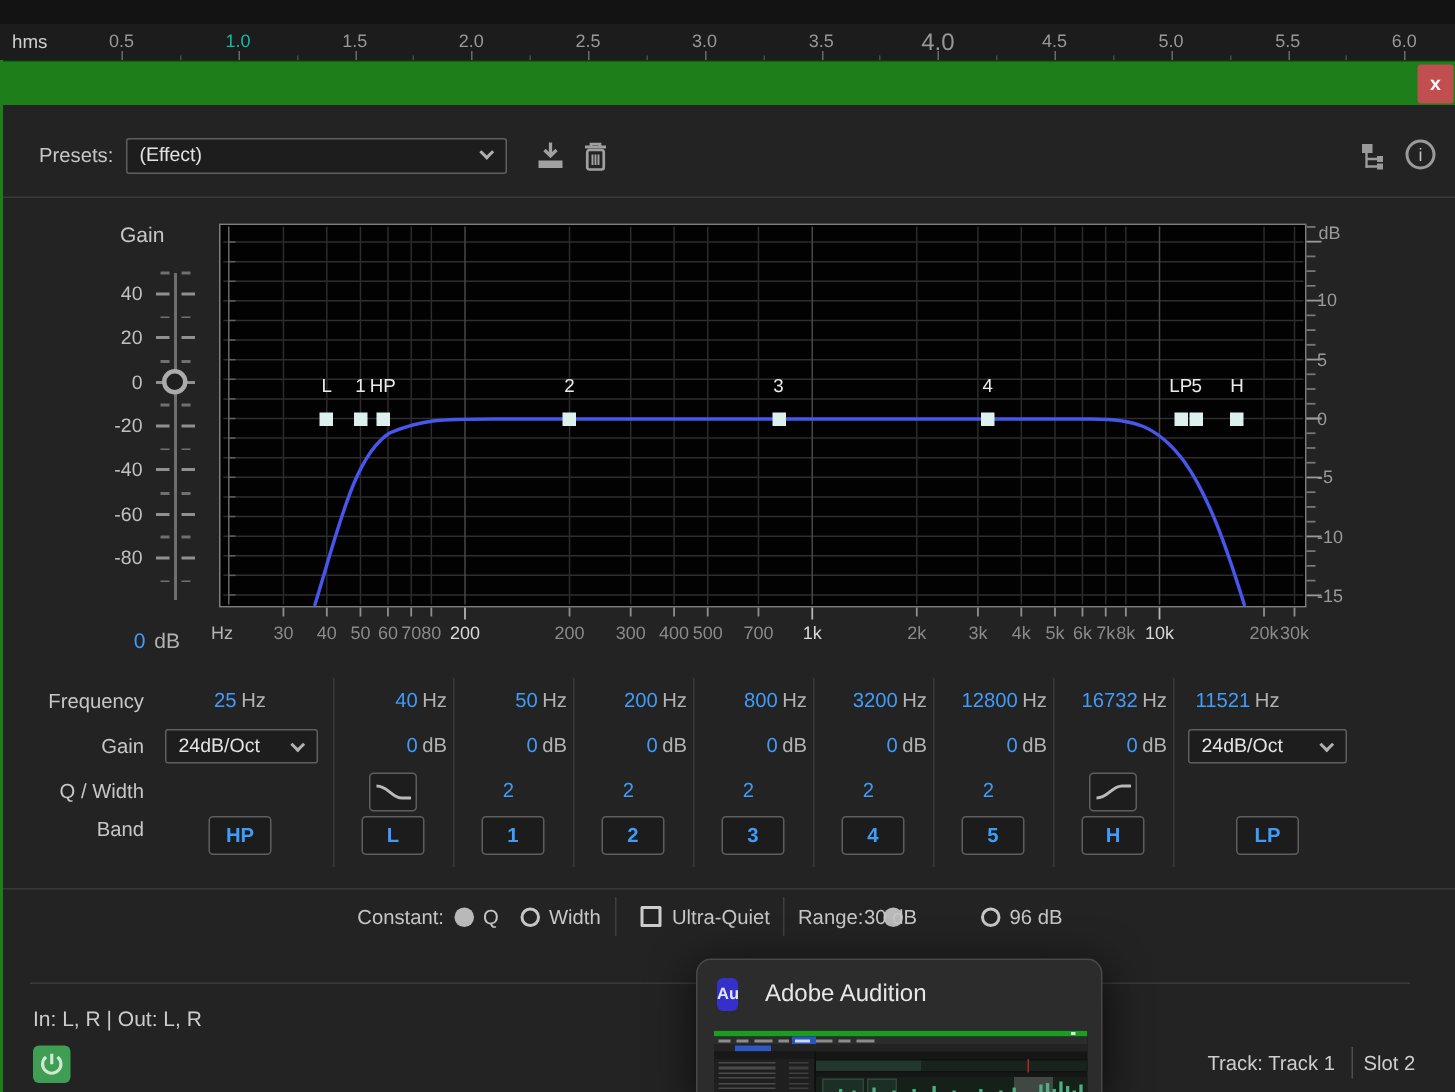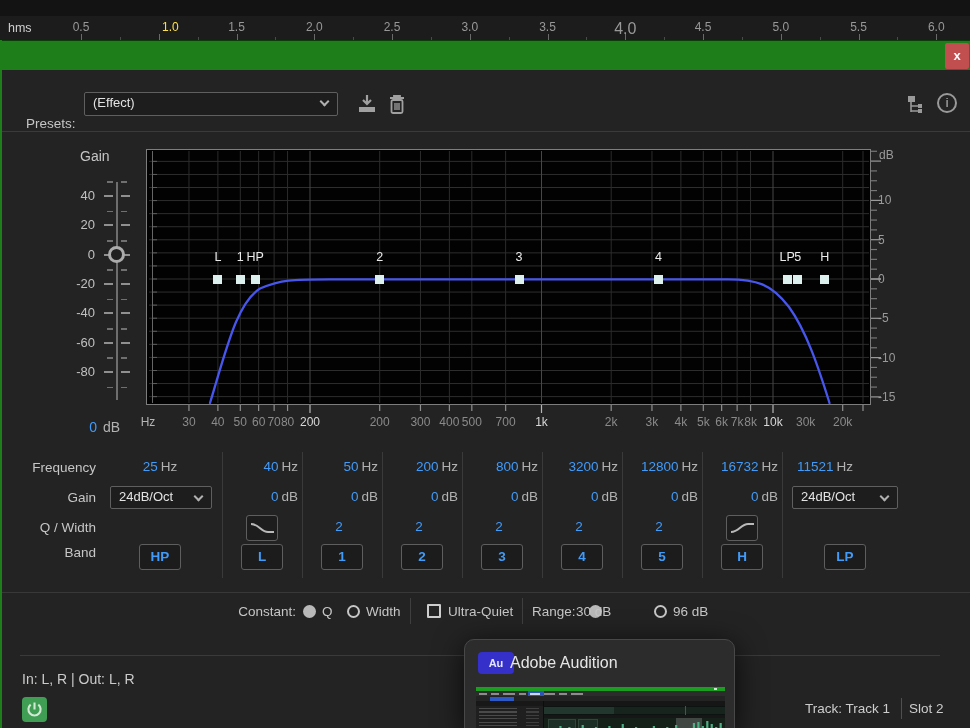--- a/index.html
+++ b/index.html
@@ -24,21 +24,21 @@
 
 <div id="screen">
 
   <div class="abs" style="left:0;top:0;width:970px;height:16px;background:#131313;"></div>
   <div class="abs" style="left:0;top:16px;width:970px;height:24px;background:#1c1c1c;">
     <span class="abs" style="left:8px;top:5px;font-size:12.5px;color:#cfcfcf;">hms</span>
     <div id="ruler-ticks">
         <span style="position: absolute; left: 61px; top: 4px; width: 40px; text-align: center; font-size: 12px; color: rgb(152, 152, 152);">0.5</span>
         <div style="position: absolute; left: 81px; top: 18px; width: 1px; height: 6px; background: rgb(106, 106, 106);"></div>
         <div style="position: absolute; left: 119.9px; top: 21px; width: 1px; height: 3px; background: rgb(74, 74, 74);"></div>
-        <span style="position: absolute; left: 138.75px; top: 4px; width: 40px; text-align: right; font-size: 12px; color: #fde047;">1.0</span>
+        <span style="position: absolute; left: 138.75px; top: 4px; width: 40px; text-align: center; font-size: 12px; color: #14b8a6;">1.0</span>
         <div style="position: absolute; left: 158.75px; top: 18px; width: 1px; height: 6px; background: rgb(106, 106, 106);"></div>
         <div style="position: absolute; left: 197.65px; top: 21px; width: 1px; height: 3px; background: rgb(74, 74, 74);"></div>
         <span style="position: absolute; left: 216.5px; top: 4px; width: 40px; text-align: center; font-size: 12px; color: rgb(152, 152, 152);">1.5</span>
         <div style="position: absolute; left: 236.5px; top: 18px; width: 1px; height: 6px; background: rgb(106, 106, 106);"></div>
         <div style="position: absolute; left: 275.4px; top: 21px; width: 1px; height: 3px; background: rgb(74, 74, 74);"></div>
         <span style="position: absolute; left: 294.25px; top: 4px; width: 40px; text-align: center; font-size: 12px; color: rgb(152, 152, 152);">2.0</span>
         <div style="position: absolute; left: 314.25px; top: 18px; width: 1px; height: 6px; background: rgb(106, 106, 106);"></div>
         <div style="position: absolute; left: 353.15px; top: 21px; width: 1px; height: 3px; background: rgb(74, 74, 74);"></div>
         <span style="position: absolute; left: 372px; top: 4px; width: 40px; text-align: center; font-size: 12px; color: rgb(152, 152, 152);">2.5</span>
         <div style="position: absolute; left: 392px; top: 18px; width: 1px; height: 6px; background: rgb(106, 106, 106);"></div>
@@ -66,21 +66,21 @@
       </div>
   </div>
 
   <div class="abs" style="left:0;top:40px;width:970px;height:30px;background:#1e7e1a;border-top:1px solid #0c3c0a;">
     <div class="abs" style="left:945px;top:2px;width:24px;height:26px;background:#c24f4f;border-radius:2px;
                 color:#fff;font-weight:bold;font-size:13px;text-align:center;line-height:25px;">x</div>
   </div>
 
   <div class="abs" style="left:0;top:40px;width:2px;height:688px;background:#1e7e1a;z-index:4;"></div>
 
-  <span class="abs lbl" style="left:26px;top:96px;margin-top:20px;">Presets:</span>
+  <span class="abs lbl" style="left:26px;top:96px;">Presets:</span>
   <div class="dd" style="left:84px;top:92px;width:254px;height:24px;">
     <span class="val">(Effect)</span>
     <span class="chev" style="top:5px;"></span>
   </div>
   <div class="abs" style="left:354px;top:92px;width:26px;height:24px;">
     <svg width="26" height="24" viewBox="0 0 26 24">
       <path d="M13 3 v8 M9 8 l4 4 4 -4" stroke="#a0a0a0" stroke-width="2.2" fill="none"></path>
       <path d="M5 15 h16 v5 h-16 z" fill="#a0a0a0"></path>
     </svg>
   </div>
@@ -251,21 +251,21 @@
       <span style="position: absolute; left: 521.5px; top: 415px; width: 40px; text-align: center; font-size: 12px; color: rgb(216, 216, 216);">1k</span>
       <span style="position: absolute; left: 591.188px; top: 415px; width: 40px; text-align: center; font-size: 12px; color: rgb(138, 138, 138);">2k</span>
       <span style="position: absolute; left: 631.954px; top: 415px; width: 40px; text-align: center; font-size: 12px; color: rgb(138, 138, 138);">3k</span>
       <span style="position: absolute; left: 660.877px; top: 415px; width: 40px; text-align: center; font-size: 12px; color: rgb(138, 138, 138);">4k</span>
       <span style="position: absolute; left: 683.312px; top: 415px; width: 40px; text-align: center; font-size: 12px; color: rgb(138, 138, 138);">5k</span>
       <span style="position: absolute; left: 701.642px; top: 415px; width: 40px; text-align: center; font-size: 12px; color: rgb(138, 138, 138);">6k</span>
       <span style="position: absolute; left: 717.14px; top: 415px; width: 40px; text-align: center; font-size: 12px; color: rgb(138, 138, 138);">7k</span>
       <span style="position: absolute; left: 730.565px; top: 415px; width: 40px; text-align: center; font-size: 12px; color: rgb(138, 138, 138);">8k</span>
       <span style="position: absolute; left: 753px; top: 415px; width: 40px; text-align: center; font-size: 12px; color: rgb(216, 216, 216);">10k</span>
       <span style="position: absolute; left: 822.688px; top: 415px; width: 40px; text-align: center; font-size: 12px; color: rgb(138, 138, 138);">20k</span>
-      <span style="position: absolute; left: 796px; top: 415px; width: 40px; font-size: 12px; color: rgb(138, 138, 138);">30k</span>
+      <span style="position: absolute; left: 843px; top: 415px; width: 40px; text-align: center; font-size: 12px; color: rgb(138, 138, 138);">30k</span>
       <span style="position: absolute; left: 201.877px; top: 250px; width: 32px; text-align: center; font-size: 12.5px; color: rgb(235, 235, 235);">L</span>
       <div style="position: absolute; left: 213.377px; top: 274.5px; width: 9px; height: 9px; background: rgb(220, 241, 238);"></div>
       <span style="position: absolute; left: 224.312px; top: 250px; width: 32px; text-align: center; font-size: 12.5px; color: rgb(235, 235, 235);">1</span>
       <div style="position: absolute; left: 235.812px; top: 274.5px; width: 9px; height: 9px; background: rgb(220, 241, 238);"></div>
       <span style="position: absolute; left: 239.234px; top: 250px; width: 32px; text-align: center; font-size: 12.5px; color: rgb(235, 235, 235);">HP</span>
       <div style="position: absolute; left: 250.734px; top: 274.5px; width: 9px; height: 9px; background: rgb(220, 241, 238);"></div>
       <span style="position: absolute; left: 363.688px; top: 250px; width: 32px; text-align: center; font-size: 12.5px; color: rgb(235, 235, 235);">2</span>
       <div style="position: absolute; left: 375.188px; top: 274.5px; width: 9px; height: 9px; background: rgb(220, 241, 238);"></div>
       <span style="position: absolute; left: 503.065px; top: 250px; width: 32px; text-align: center; font-size: 12.5px; color: rgb(235, 235, 235);">3</span>
       <div style="position: absolute; left: 514.565px; top: 274.5px; width: 9px; height: 9px; background: rgb(220, 241, 238);"></div>
@@ -304,21 +304,21 @@
       <path d="M12.5 5.5 v7" stroke="#cfe9d2" stroke-width="2.1" fill="none"></path>
       <path d="M8.7 7.6 a6.1 6.1 0 1 0 7.6 0" stroke="#cfe9d2" stroke-width="2.1" fill="none"></path>
     </svg>
   </div>
   <span class="abs" style="left:770px;top:701px;width:120px;text-align:right;font-size:13.5px;color:#cdcdcd;">Track: Track 1</span>
   <div class="vdiv" style="left:901px;top:698px;height:21px;background:#4f4f4f;"></div>
   <span class="abs" style="left:909px;top:701px;font-size:13.5px;color:#cdcdcd;">Slot 2</span>
 
   <div class="abs" style="left:464px;top:639px;width:271px;height:92px;background:#2c2c2c;border:1px solid #484848;
               border-radius:10px 10px 0 0;box-shadow:0 6px 30px rgba(0,0,0,0.75);z-index:5;">
-    <div class="abs" style="left:13px;top:12px;width:36px;height:22px;background:#3430c9;border-radius:4px;
+    <div class="abs" style="left:13px;top:12px;width:14px;height:22px;background:#3430c9;border-radius:4px;
                 color:#e4e6ff;font-size:11px;font-weight:bold;text-align:center;line-height:22px;">Au</div>
     <span class="abs" style="left:45px;top:14px;font-size:16px;color:#e6e6e6;">Adobe Audition</span>
     <div class="abs" style="left:11px;top:47px;width:249px;height:45px;background:#161616;overflow:hidden;">
       <div class="abs" style="left:0;top:0;width:249px;height:4px;background:#1b9d22;"></div>
       <div class="abs" style="left:238px;top:1px;width:3px;height:2px;background:#cfe9d2;"></div>
       <div class="abs" style="left:0;top:4px;width:249px;height:5px;background:#2c2c2c;"></div>
       <div class="abs" style="left:52px;top:4px;width:16px;height:5px;background:#2b55b8;"></div>
       <div id="thumb-menu-dashes">
           <div style="position: absolute; left: 3px; top: 6px; width: 8px; height: 1.5px; background: rgb(140, 140, 140);"></div>
           <div style="position: absolute; left: 15px; top: 6px; width: 8px; height: 1.5px; background: rgb(140, 140, 140);"></div>

